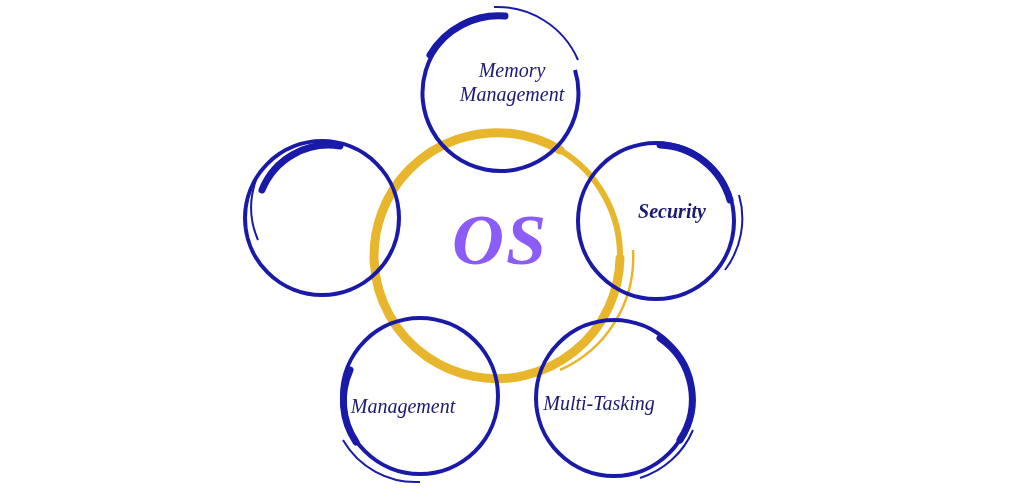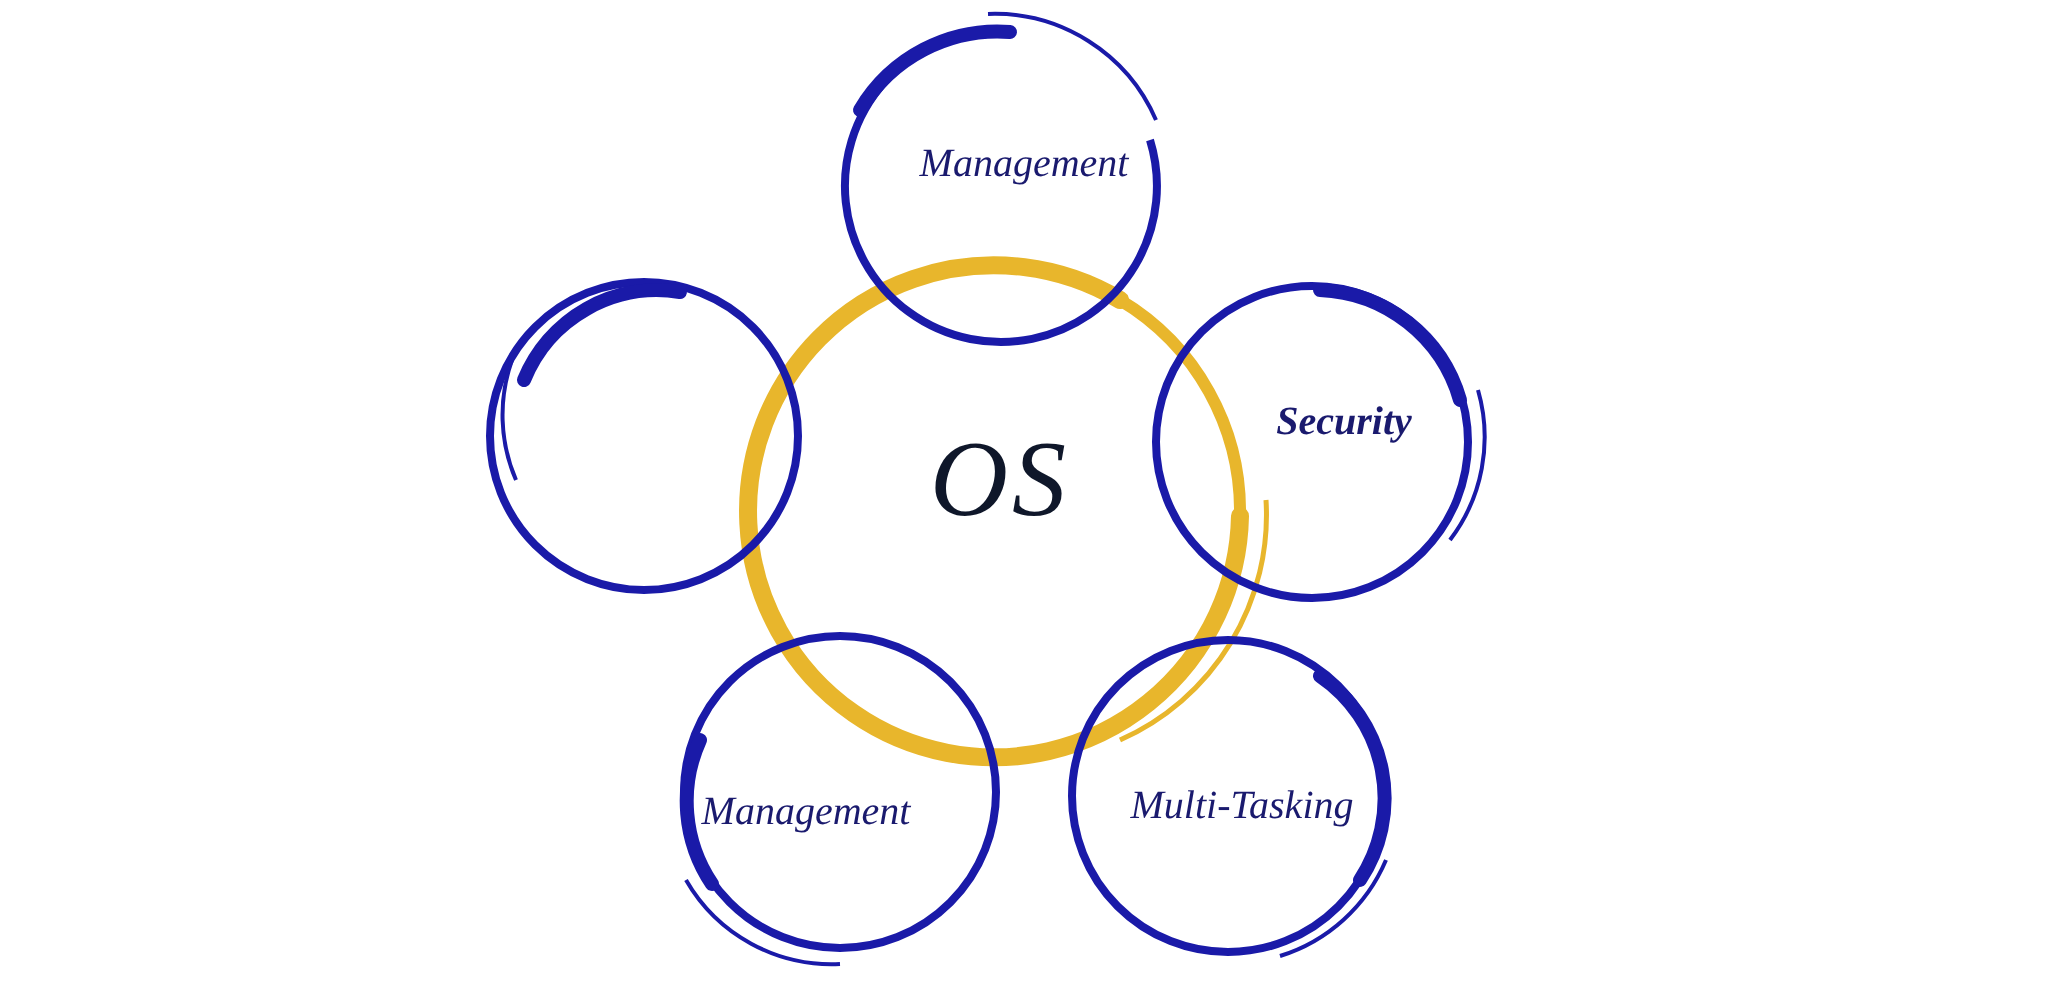--- a/index.html
+++ b/index.html
@@ -11,23 +11,23 @@
       font-family: "Liberation Serif", "DejaVu Serif", serif;
       font-style: italic;
       color: #1a1a6e;
       text-align: center;
       line-height: 1.2;
       white-space: nowrap;
       transform: translate(-50%, -50%);
     }
     .node-label { font-size: 20px; }
     .center-label {
-      font-size: 54px;
-      font-weight: normal;
-      color: #0f172a;
+      font-size: 72px;
+      font-weight: bold;
+      color: #8b5cf6;
       letter-spacing: 2px;
     }
     .line { display: block; }
   </style>
 </head>
 <body>
 
 <div class="stage">
   <svg width="1024" height="497" viewBox="0 0 1024 497">
 
@@ -64,28 +64,29 @@
     <g>
       <circle cx="614" cy="398" r="78" fill="none" stroke="#1a1aa8" stroke-width="4"></circle>
       <path d="M 660 338 A 74 74 0 0 1 680 440" fill="none" stroke="#1a1aa8" stroke-width="7" stroke-linecap="round"></path>
       <path d="M 693 430 A 85 85 0 0 1 640 478" fill="none" stroke="#1a1aa8" stroke-width="2"></path>
     </g>
   </svg>
 
   <div class="label center-label" style="left:500px; top:240px;">OS</div>
 
   <div class="label node-label" style="left:512px; top:82px;">
+    <span class="line">Memory</span>
     <span class="line">Management</span>
   </div>
 
   <div class="label node-label" style="left:672px; top:211px;font-weight:bold;">
     <span class="line">Security</span>
   </div>
 
-  <div class="label node-label" style="left:621px; top:403px;font-style:italic;">
+  <div class="label node-label" style="left:599px; top:403px;font-style:italic;">
     <span class="line">Multi-Tasking</span>
   </div>
 
   <div class="label node-label" style="left:403px; top:406px;">
     <span class="line">Management</span>
   </div>
 
 </div>
 
 </body></html>

